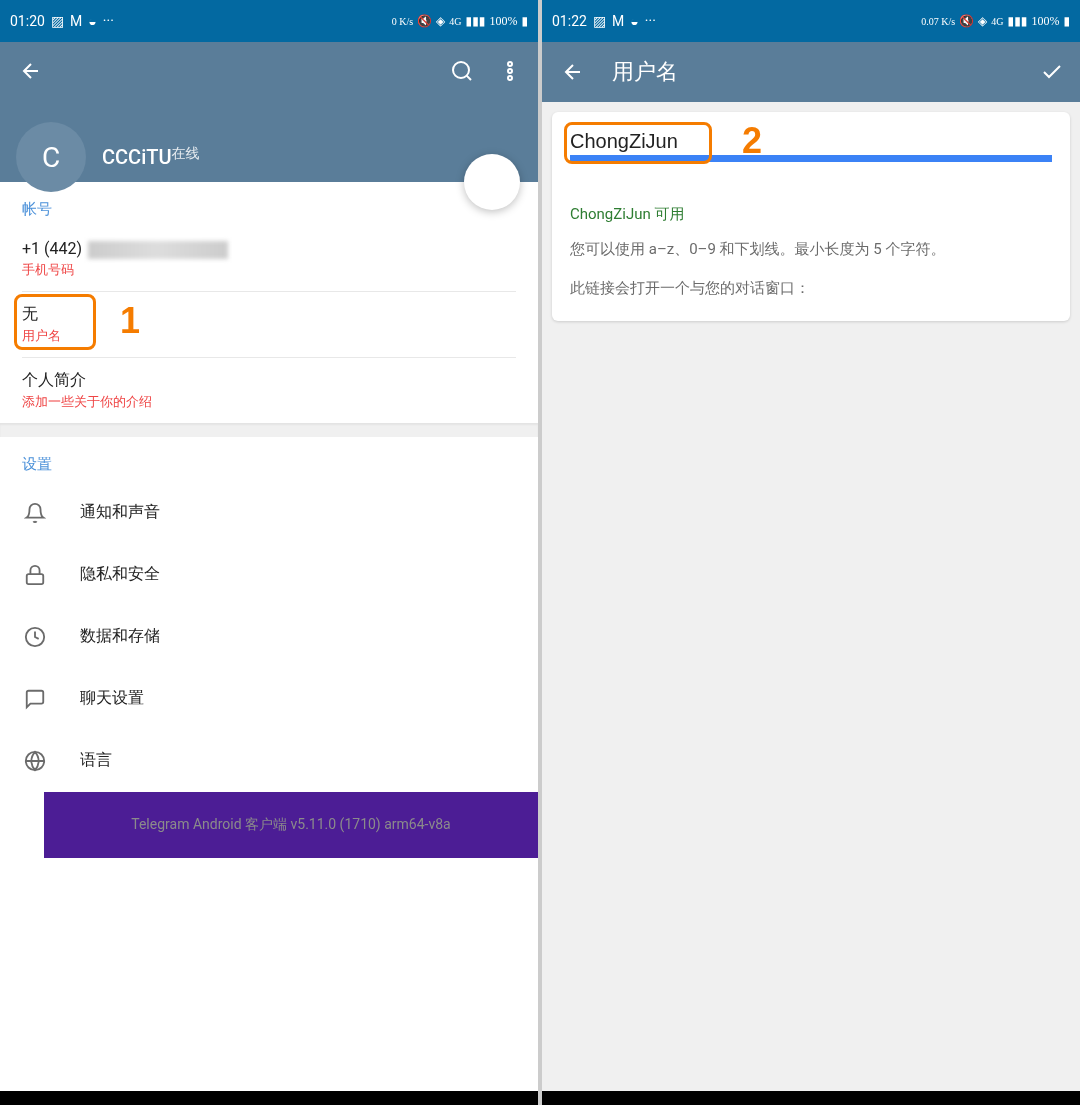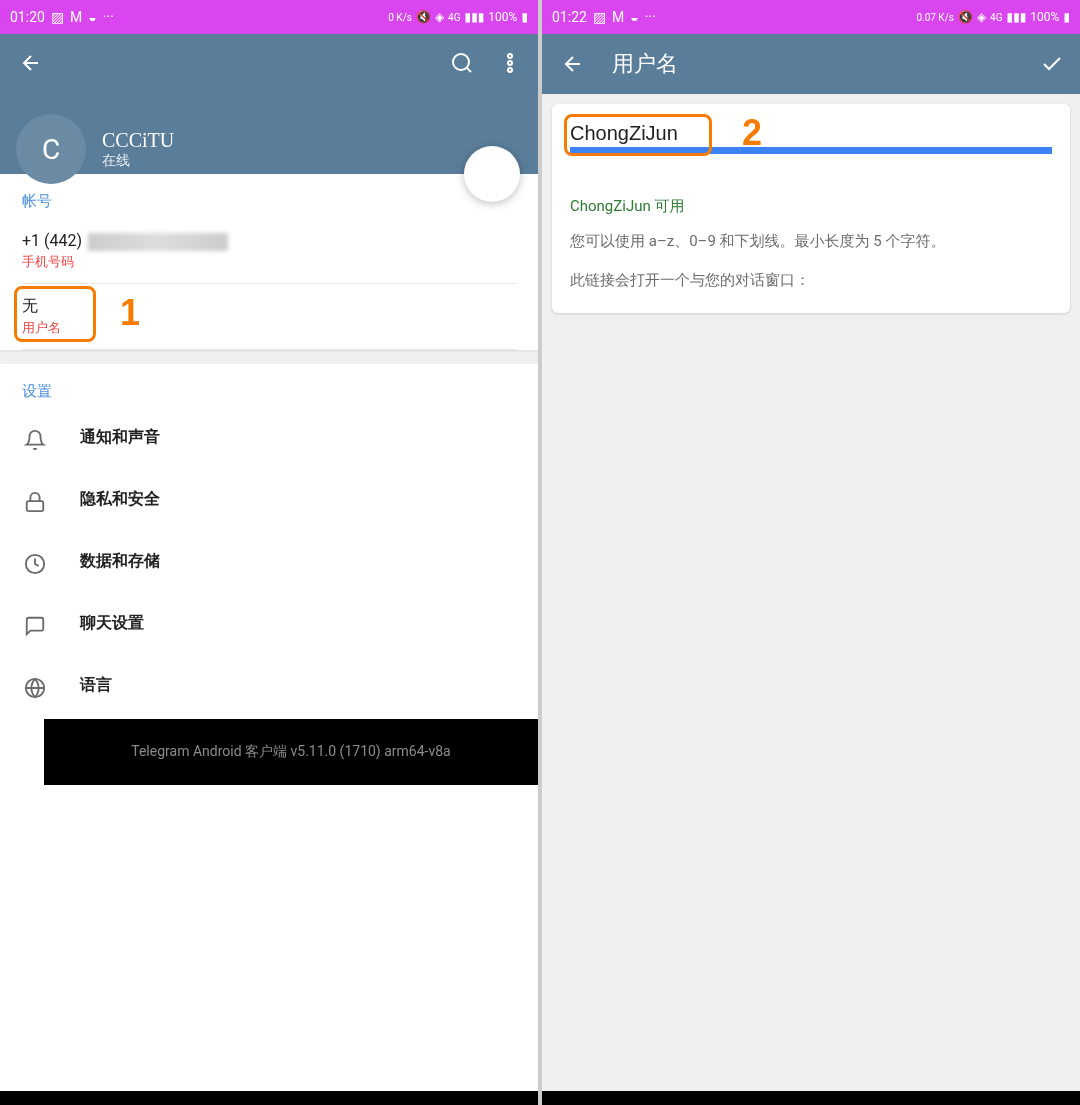--- a/index.html
+++ b/index.html
@@ -1,52 +1,52 @@
 <!DOCTYPE html>
 <html><head>
   <meta charset="utf-8">
   <style>
     * { box-sizing: border-box; margin: 0; padding: 0; }
     body { font-family: -apple-system, BlinkMacSystemFont, "Segoe UI", Roboto, sans-serif; background: #ccc; display: flex; gap: 4px; width: 1080px; height: 1105px; }
     .screen { width: 538px; height: 1105px; background: #fff; display: flex; flex-direction: column; position: relative; }
     
     
-    .status-bar { height: 34px; background: #d946ef; color: #fff; display: flex; align-items: center; justify-content: space-between; padding: 0 10px; font-size: 14px; }
+    .status-bar { height: 42px; background: #0369a1; color: #fff; display: flex; align-items: center; justify-content: space-between; padding: 0 10px; font-size: 14px; }
     .status-left { display: flex; align-items: center; gap: 6px; }
-    .status-right { display: flex; align-items: center; gap: 4px; font-size: 12px; }
+    .status-right { display: flex; align-items: center; gap: 4px; font-size: 12px; font-family: Liberation Serif, serif; }
     
     
     .header { background: #5A7D99; color: #fff; padding: 14px 16px; display: flex; align-items: center; }
     .header-l { height: 140px; align-items: flex-start; position: relative; }
     .header-r { height: 60px; }
     .back-btn { width: 30px; height: 30px; display: flex; align-items: center; justify-content: center; cursor: pointer; }
     .header-title { font-size: 22px; font-weight: 500; margin-left: 24px; }
     .header-actions { margin-left: auto; display: flex; gap: 24px; }
     .action-icon { width: 24px; height: 24px; display: flex; align-items: center; justify-content: center; cursor: pointer; }
     
     
     .profile-section { display: flex; align-items: center; gap: 16px; padding-top: 36px; padding-left: 0; }
     .avatar { width: 70px; height: 70px; border-radius: 50%; background: #6B8BA5; display: flex; align-items: center; justify-content: center; font-size: 28px; color: #fff; }
-    .profile-info { display: flex; flex-direction: column; font-family: Liberation Serif, serif; }
+    .profile-info { display: flex; flex-direction: row; }
     .profile-name { font-size: 20px; font-weight: 500; }
     .profile-status { font-size: 14px; opacity: 0.85; }
     .camera-btn { position: absolute; bottom: -28px; right: 18px; width: 56px; height: 56px; border-radius: 50%; background: #fff; box-shadow: 0 2px 8px rgba(0,0,0,0.25); display: flex; align-items: center; justify-content: center; cursor: pointer; }
     
     
     .content { flex: 1; background: #fff; overflow-y: auto; border-radius: 17px; }
     .section-label { color: #4A90D9; font-size: 15px; font-weight: 500; padding: 18px 22px 8px; }
     .list-item { padding: 12px 22px; cursor: pointer; position: relative; }
     .list-item-title { font-size: 16px; color: #222; }
     .list-item-sub { font-size: 13px; color: #ef4444; margin-top: 2px; }
     .divider { height: 1px; background: #E8E8E8; margin: 0 22px; }
     .section-gap { height: 14px; background: #F0F0F0; box-shadow: inset 0 2px 2px rgba(0,0,0,0.05); }
-    .settings-item { display: flex; padding: 18px 22px; cursor: pointer; font-weight: bold; }
+    .settings-item { display: flex; align-items: center; padding: 18px 22px; cursor: pointer; }
     .settings-icon { width: 26px; height: 26px; margin-right: 32px; color: #6B6B6B; display: flex; align-items: center; justify-content: center; }
     .settings-label { font-size: 16px; color: #222; }
-    .footer-text { text-align: center; color: #8B8B8B; font-size: 14px; padding: 24px 18px; background: #000000; margin-left: 44px; }
+    .footer-text { text-align: center; color: #8B8B8B; font-size: 14px; padding: 24px 18px; background: #4c1d95; margin-left: 44px; }
     .blur-box { display:inline-block; width: 140px; height: 18px; background: linear-gradient(90deg, #ccc, #ddd, #ccc); filter: blur(2px); vertical-align: middle; margin-left: 2px;}
     
     
     .card { background: #fff; margin: 10px; border-radius: 6px; box-shadow: 0 1px 3px rgba(0,0,0,0.15); padding: 18px; }
     .r-body { background: #F0F0F0; flex: 1; }
     .input-wrap { border-bottom: 7px solid #3b82f6; padding-bottom: 2px; position: relative; }
     .input-field { font-size: 20px; color: #222; border: none; outline: none; width: 100%; }
     .input-highlight { position: absolute; border: 3px solid #F57C00; border-radius: 8px; left: -6px; top: -8px; width: 148px; height: 42px; pointer-events:none;}
     .status-ok { color: #2E7D32; font-size: 15px; margin-bottom: 14px; margin-top: 43px; }
     .help-text { font-size: 15px; color: #6B6B6B; line-height: 1.55; margin-bottom: 16px; }
@@ -131,20 +131,24 @@
       <div class="list-item-sub">手机号码</div>
     </div>
     <div class="divider"></div>
     <div class="list-item" style="position:relative">
       <div class="list-item-title">无</div>
       <div class="list-item-sub">用户名</div>
       <div class="annot-box" style="left:14px; top:2px; width:82px; height:56px;"></div>
       <div class="annot-num" style="left:120px; top:8px;">1</div>
     </div>
     <div class="divider"></div>
+    <div class="list-item">
+      <div class="list-item-title">个人简介</div>
+      <div class="list-item-sub">添加一些关于你的介绍</div>
+    </div>
     <div class="section-gap"></div>
     <div class="section-label">设置</div>
 
     <div class="settings-item">
       <div class="settings-icon">
           <svg width="22" height="22" viewBox="0 0 24 24">
             <path d="M18 8A6 6 0 0 0 6 8c0 7-3 9-3 9h18s-3-2-3-9M13.73 21a2 2 0 0 1-3.46 0"></path>
           </svg>
         </div>
       <div class="settings-label">通知和声音</div>

